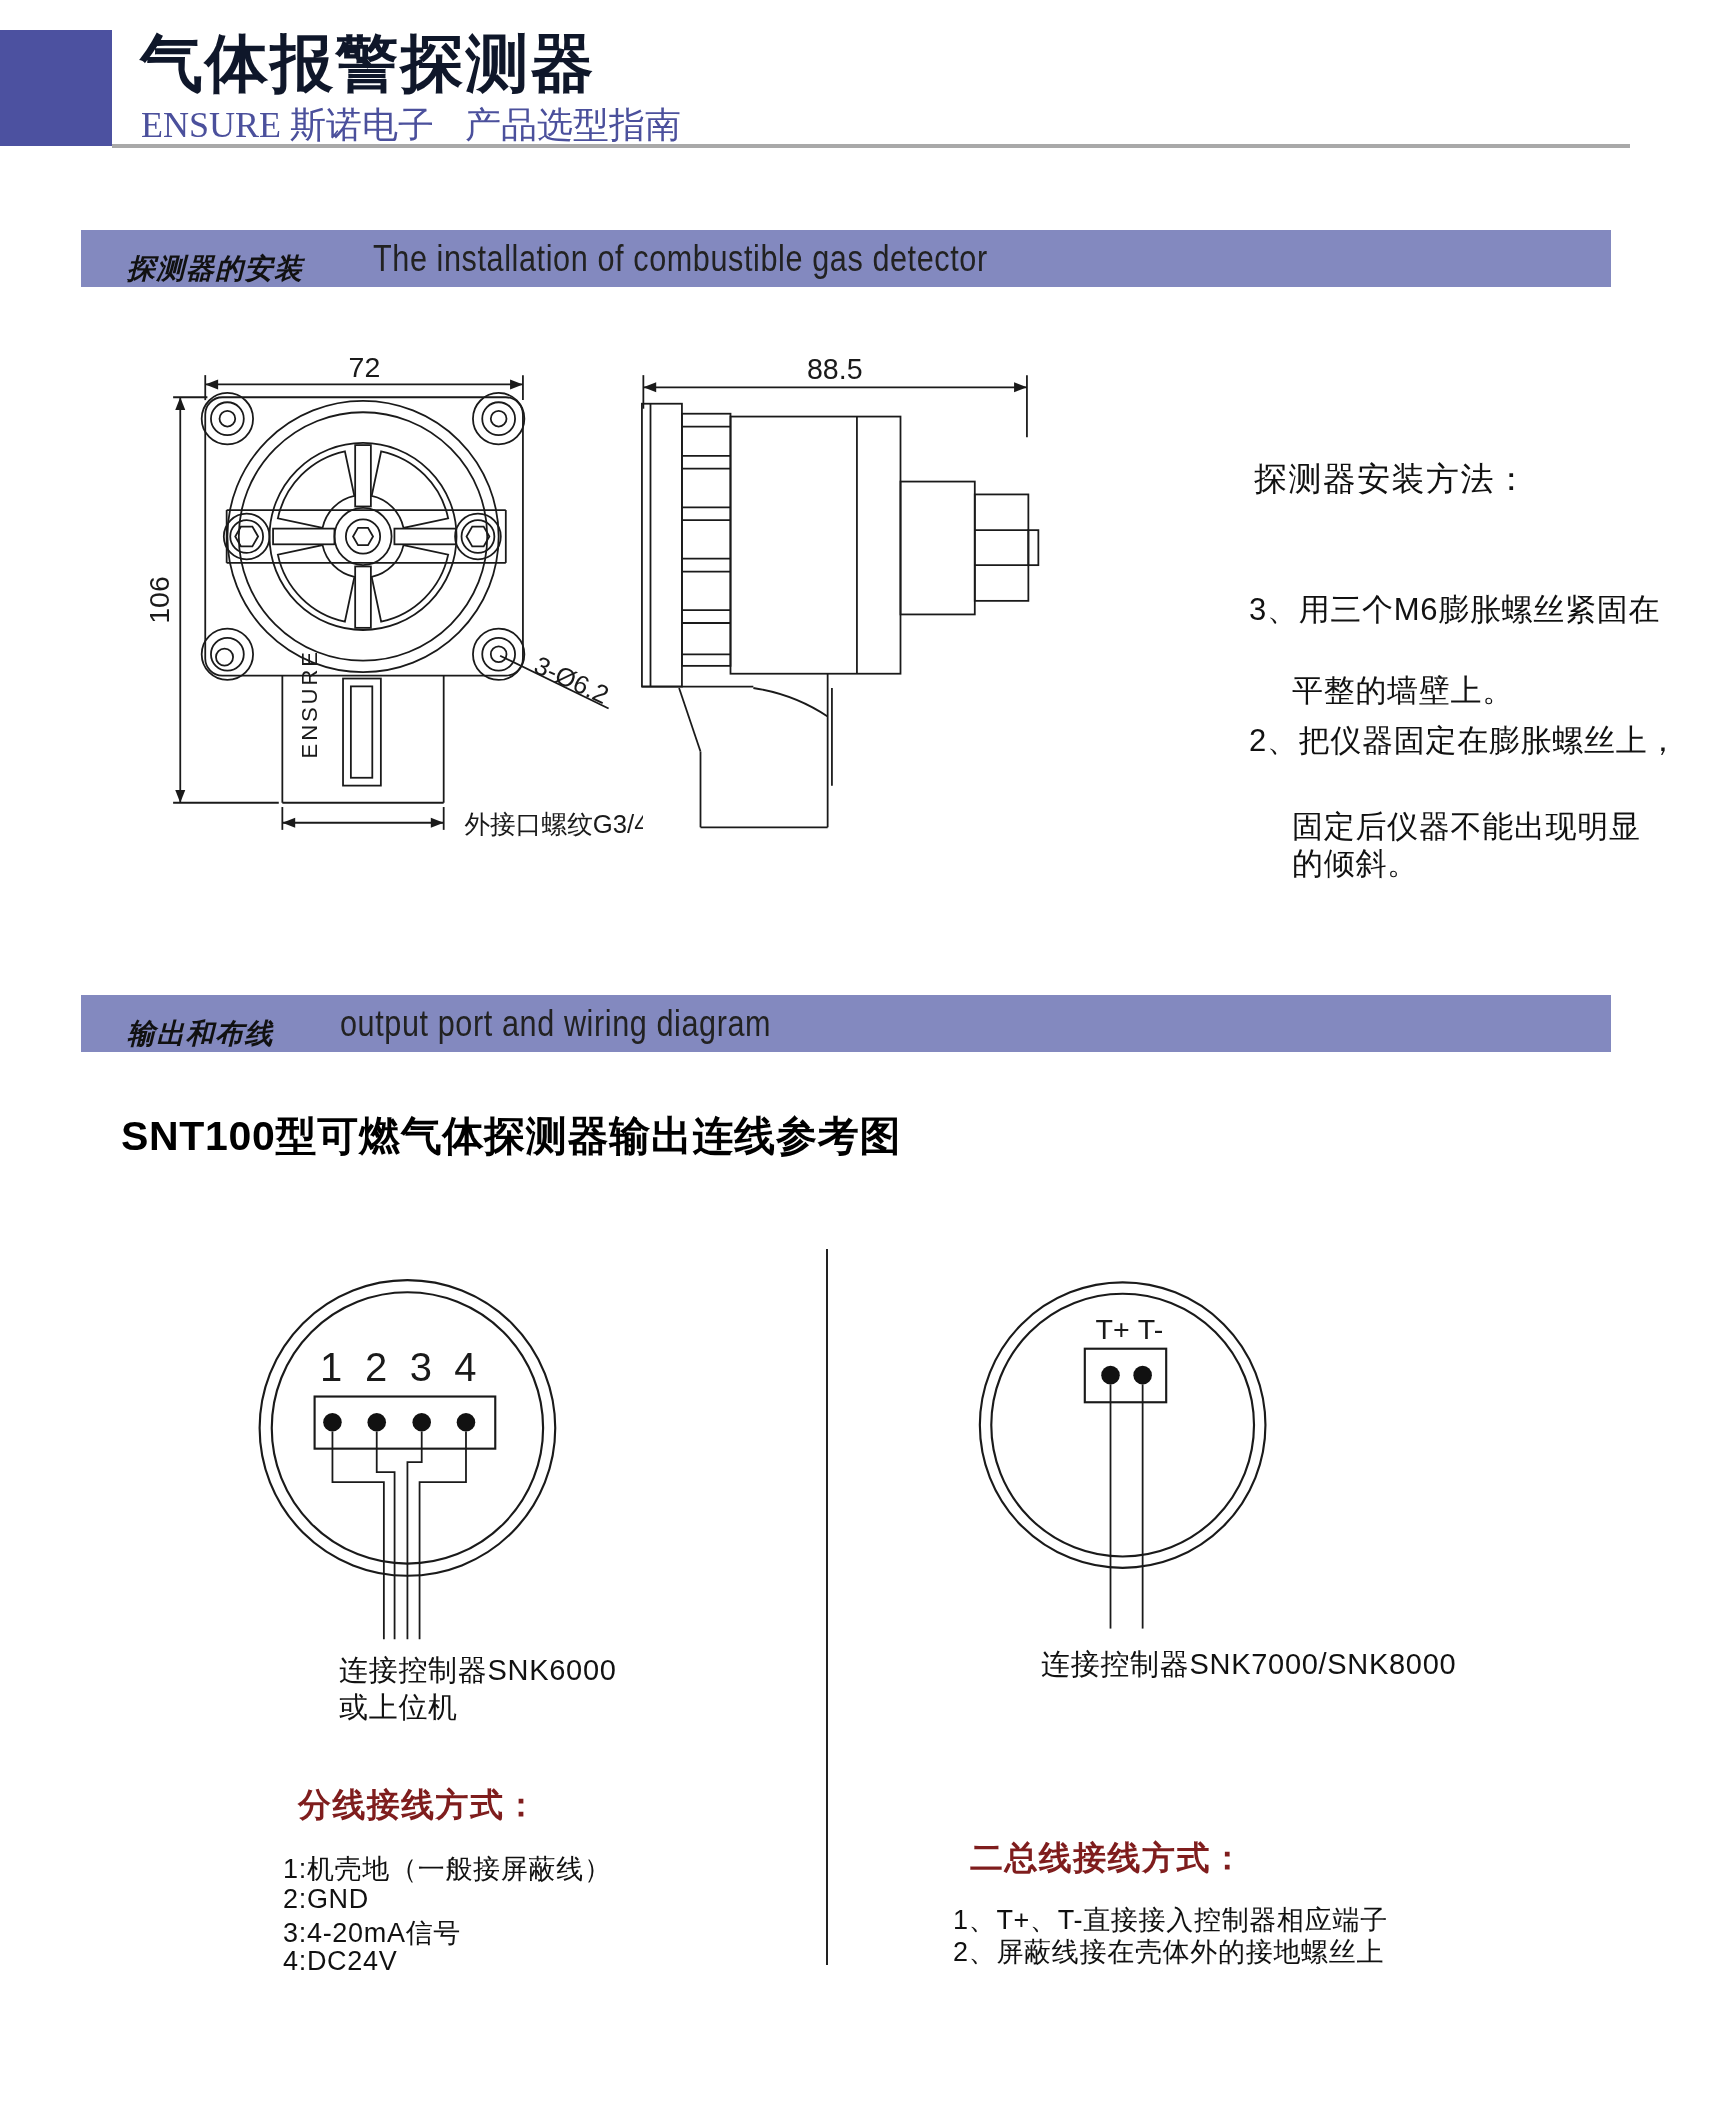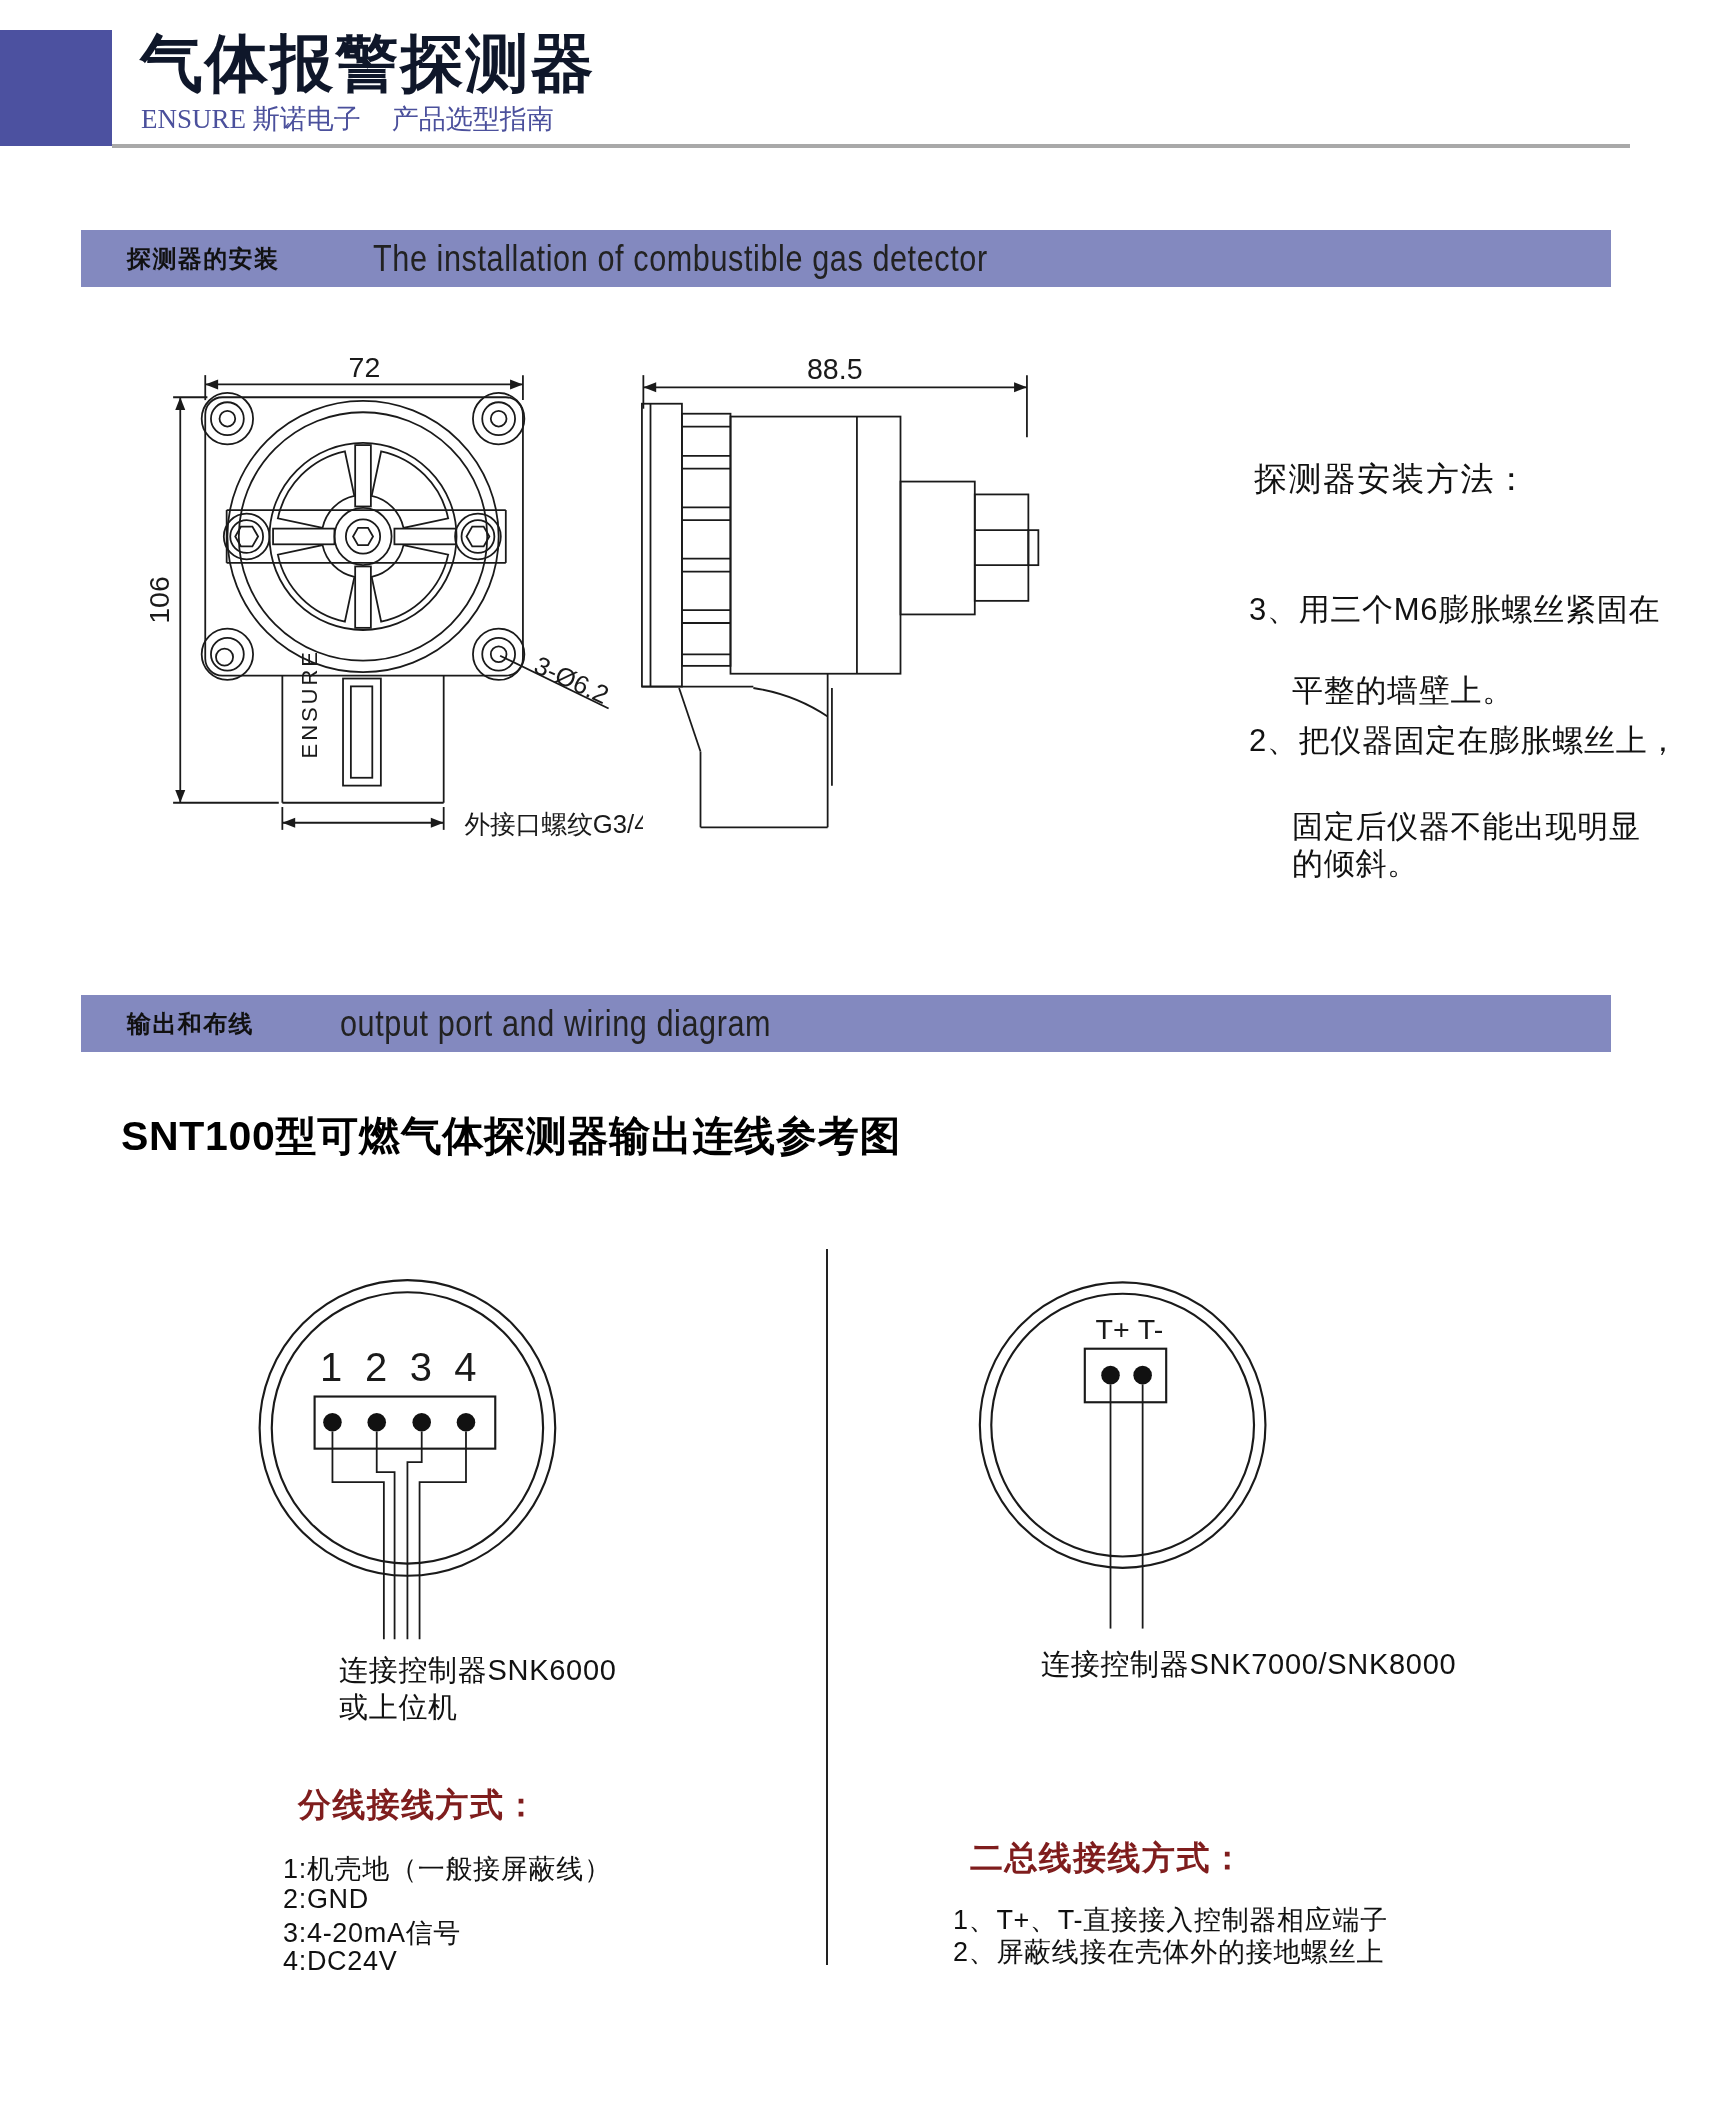--- a/index.html
+++ b/index.html
@@ -4,26 +4,26 @@
 <style>
   html,body{margin:0;padding:0;background:#e8e8e8;}
   #page{
     position:relative;width:1728px;height:2119px;background:#ffffff;
     font-family:"Liberation Sans","DejaVu Sans",sans-serif;color:#1a1a1a;overflow:hidden;
   }
   .abs{position:absolute;}
   
   .brand-block{left:0;top:30px;width:112px;height:116px;background:#4c51a0;}
   .page-title{left:140px;top:21.4px;font-size:63px;font-weight:700;letter-spacing:2.1px;color:#0f172a;}
-  .page-subtitle{left:141px;top:101px;font-size:27px;color:#4b509c;font-family:"Liberation Serif","DejaVu Serif",serif;}
+  .page-subtitle{left:141px;top:101px;font-size:36px;color:#4b509c;font-family:"Liberation Serif","DejaVu Serif",serif;}
   .page-subtitle .gap{display:inline-block;width:31px;}
   .top-rule{left:112px;top:144px;width:1518px;height:4.3px;background:#a9a9a9;}
   
   .banner{left:81px;width:1530px;height:57px;background:#8389bf;}
-  .banner .zh{position:absolute;left:46px;top:0;line-height:57px;font-size:24px;font-weight:700;color:#111;letter-spacing:1.4px;}
+  .banner .zh{position:absolute;left:46px;top:10px;line-height:57px;font-size:28px;font-weight:700;color:#111;letter-spacing:1.4px;font-style:italic;}
   .banner .en{position:absolute;top:0;line-height:57px;font-size:36px;color:#222;display:inline-block;transform:scaleX(.85);transform-origin:0 50%;letter-spacing:0.7px;white-space:nowrap;}
   #banner-install{top:230px;}
   #banner-output{top:995px;}
   #banner-install .en{left:292px;}
   #banner-output .en{left:259px;}
   
   .method-title{left:1254px;top:457px;font-size:33px;color:#111;letter-spacing:1.4px;}
   .mline{font-size:31px;color:#111;letter-spacing:0.7px;white-space:nowrap;}
   
   .wiring-heading{left:121px;top:1109px;font-size:41px;font-weight:700;color:#000;letter-spacing:0.7px;}

